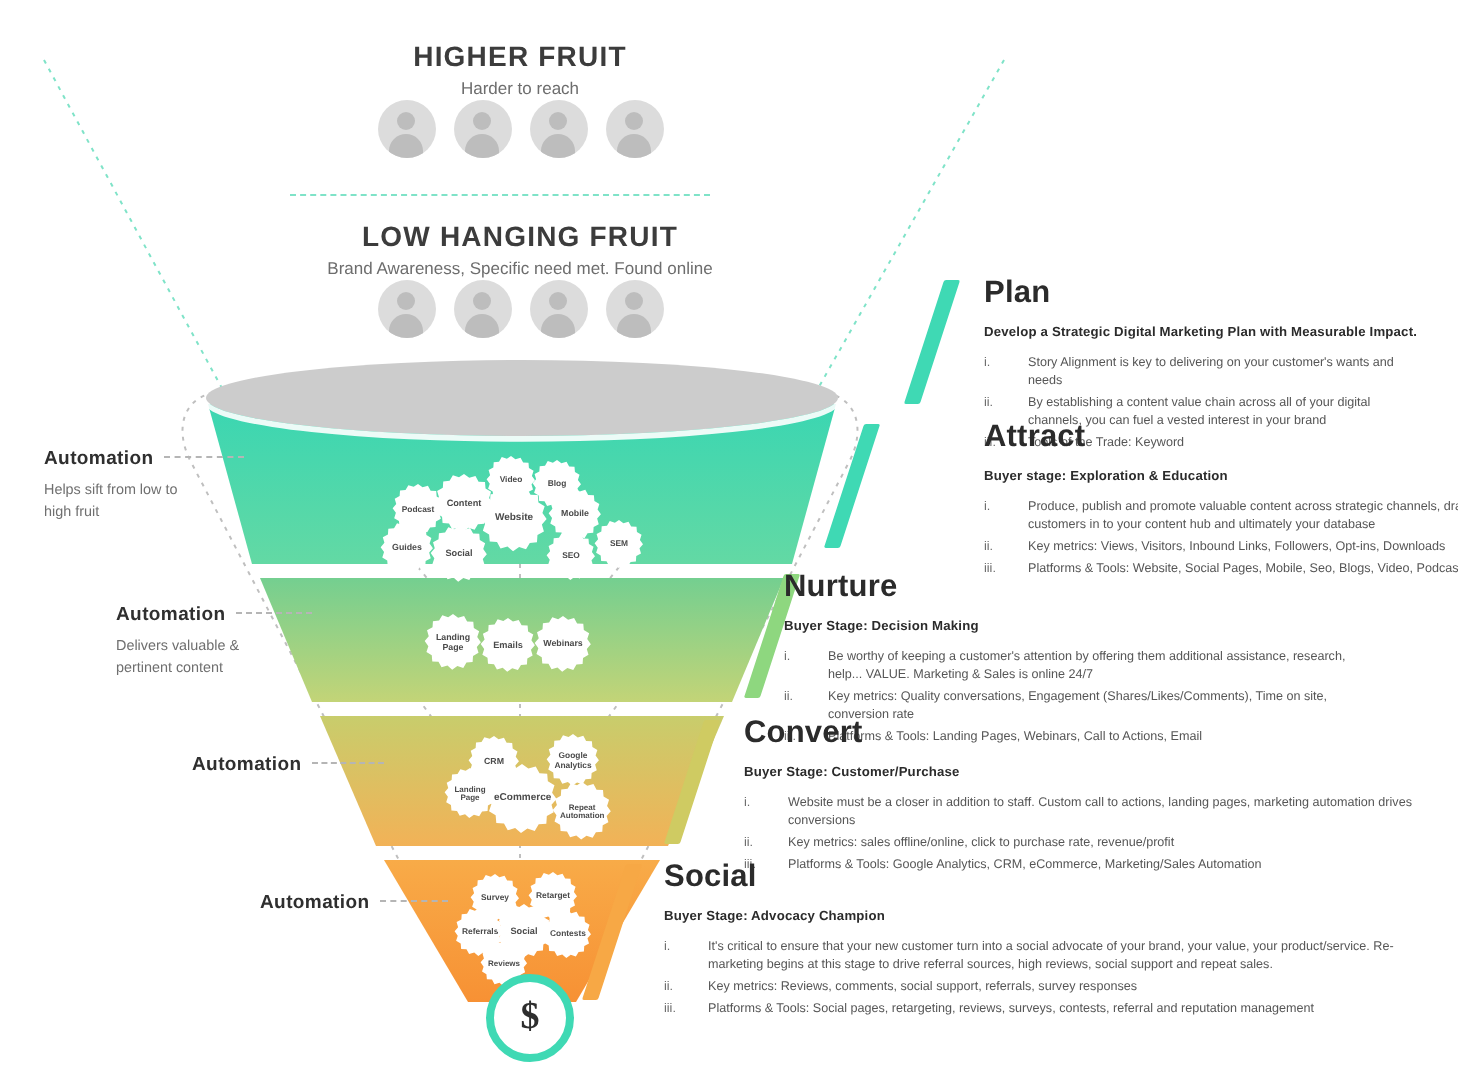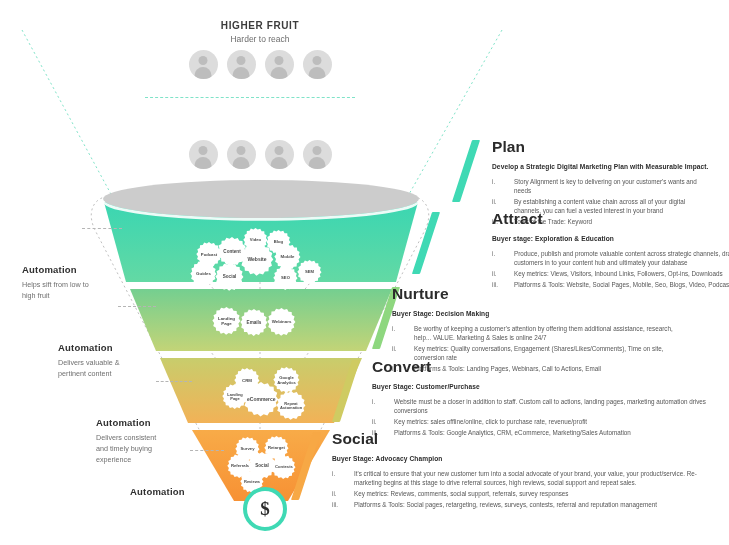--- a/index.html
+++ b/index.html
@@ -10,21 +10,21 @@
     color:#3c3c3c;
     overflow:hidden;
     position:relative;
   }
   #root{position:relative;width:729px;height:545px;}
 
   .abs{position:absolute;}
 
   
   .fruit-title{
-    font-size:10px;font-weight:bold;letter-spacing:.6px;
+    font-size:14px;font-weight:bold;letter-spacing:.6px;
     color:#3c3c3c;text-align:center;width:100%;
   }
   .fruit-sub{
     font-size:8.5px;color:#6d6d6d;text-align:center;width:100%;margin-top:3px;
   }
 
   .avatar-row{display:flex;justify-content:center;gap:9px;}
   .avatar{
     width:29px;height:29px;border-radius:50%;
     background:#dcdcdc;position:relative;overflow:hidden;
@@ -59,21 +59,21 @@
       50% 0%, 58.8% 6.3%, 69.1% 3.4%, 74.3% 12.8%, 85% 13.4%, 85.9% 24.1%,
       95.1% 29.6%, 91.8% 39.8%, 98% 48.6%, 91% 56.7%, 94% 67%, 84.5% 72.2%,
       83.8% 82.9%, 73.2% 83.8%, 67.7% 93%, 57.5% 89.7%, 48.6% 96%, 40.5% 89%,
       30.2% 92%, 25% 82.5%, 14.3% 81.8%, 13.4% 71.2%, 4.2% 65.7%, 7.5% 55.5%,
       1.2% 46.6%, 8.2% 38.5%, 5.2% 28.2%, 14.7% 23%, 15.4% 12.3%, 26% 11.4%,
       31.5% 2.2%, 41.7% 5.5%
     );
   }
 
   
-  .auto-block{position:absolute;margin-top:40px;}
+  .auto-block{position:absolute;}
   .auto-title{
     font-size:9.5px;font-weight:bold;color:#2f2f2f;letter-spacing:.2px;
     margin-bottom:5px;
   }
   .auto-text{
     font-size:7.2px;color:#6f6f6f;line-height:1.5;
   }
   .auto-dash{
     position:absolute;top:4px;height:0;border-top:1px dashed #b5b5b5;
   }
@@ -181,20 +181,24 @@
       <div class="avatar"></div>
       <div class="avatar"></div>
       <div class="avatar"></div>
       <div class="avatar"></div>
     </div>
 
   <div class="abs" style="left:145px;top:97px;">
     <div class="dash-sep"></div>
   </div>
 
+  <div class="abs" style="left:0;top:110px;width:520px;">
+    <div class="fruit-title">LOW HANGING FRUIT</div>
+    <div class="fruit-sub">Brand Awareness, Specific need met. Found online</div>
+  </div>
   <div class="abs avatar-row" id="avatars-bottom" style="left:0;top:140px;width:520px;">
       <div class="avatar"></div>
       <div class="avatar"></div>
       <div class="avatar"></div>
       <div class="avatar"></div>
     </div>
 
   <div id="gear-layer" class="abs" style="left:0;top:0;width:729px;height:545px;">
       <div class="gear" style="left: 196px; top: 242px; width: 26px; height: 26px; font-size: 4.2px;">
         <span style="max-width: 18px;">Podcast</span>
@@ -280,21 +284,20 @@
         <div class="auto-text">Helps sift from low to high fruit</div>
       </div>
       <div class="auto-dash" style="left: 82px; top: 228px; width: 40px;"></div>
       <div class="auto-block" style="left: 58px; top: 302px; width: 72px;">
         <div class="auto-title">Automation</div>
         <div class="auto-text">Delivers valuable &amp; pertinent content</div>
       </div>
       <div class="auto-dash" style="left: 118px; top: 306px; width: 38px;"></div>
       <div class="auto-block" style="left: 96px; top: 377px; width: 72px;">
         <div class="auto-title">Automation</div>
-        <div class="auto-text">Delivers consistent and timely buying experience</div>
       </div>
       <div class="auto-dash" style="left: 156px; top: 381px; width: 36px;"></div>
       <div class="auto-block" style="left: 130px; top: 446px; width: 72px;">
         <div class="auto-title">Automation</div>
       </div>
       <div class="auto-dash" style="left: 190px; top: 450px; width: 34px;"></div>
     </div>
 
   <div id="stage-layer" class="abs" style="left:0;top:0;width:729px;height:545px;padding-left:12px;">
       <div class="accent" style="left: 462px; top: 140px; height: 62px; background: rgb(63, 217, 180); transform: skewX(-18deg);"></div>

